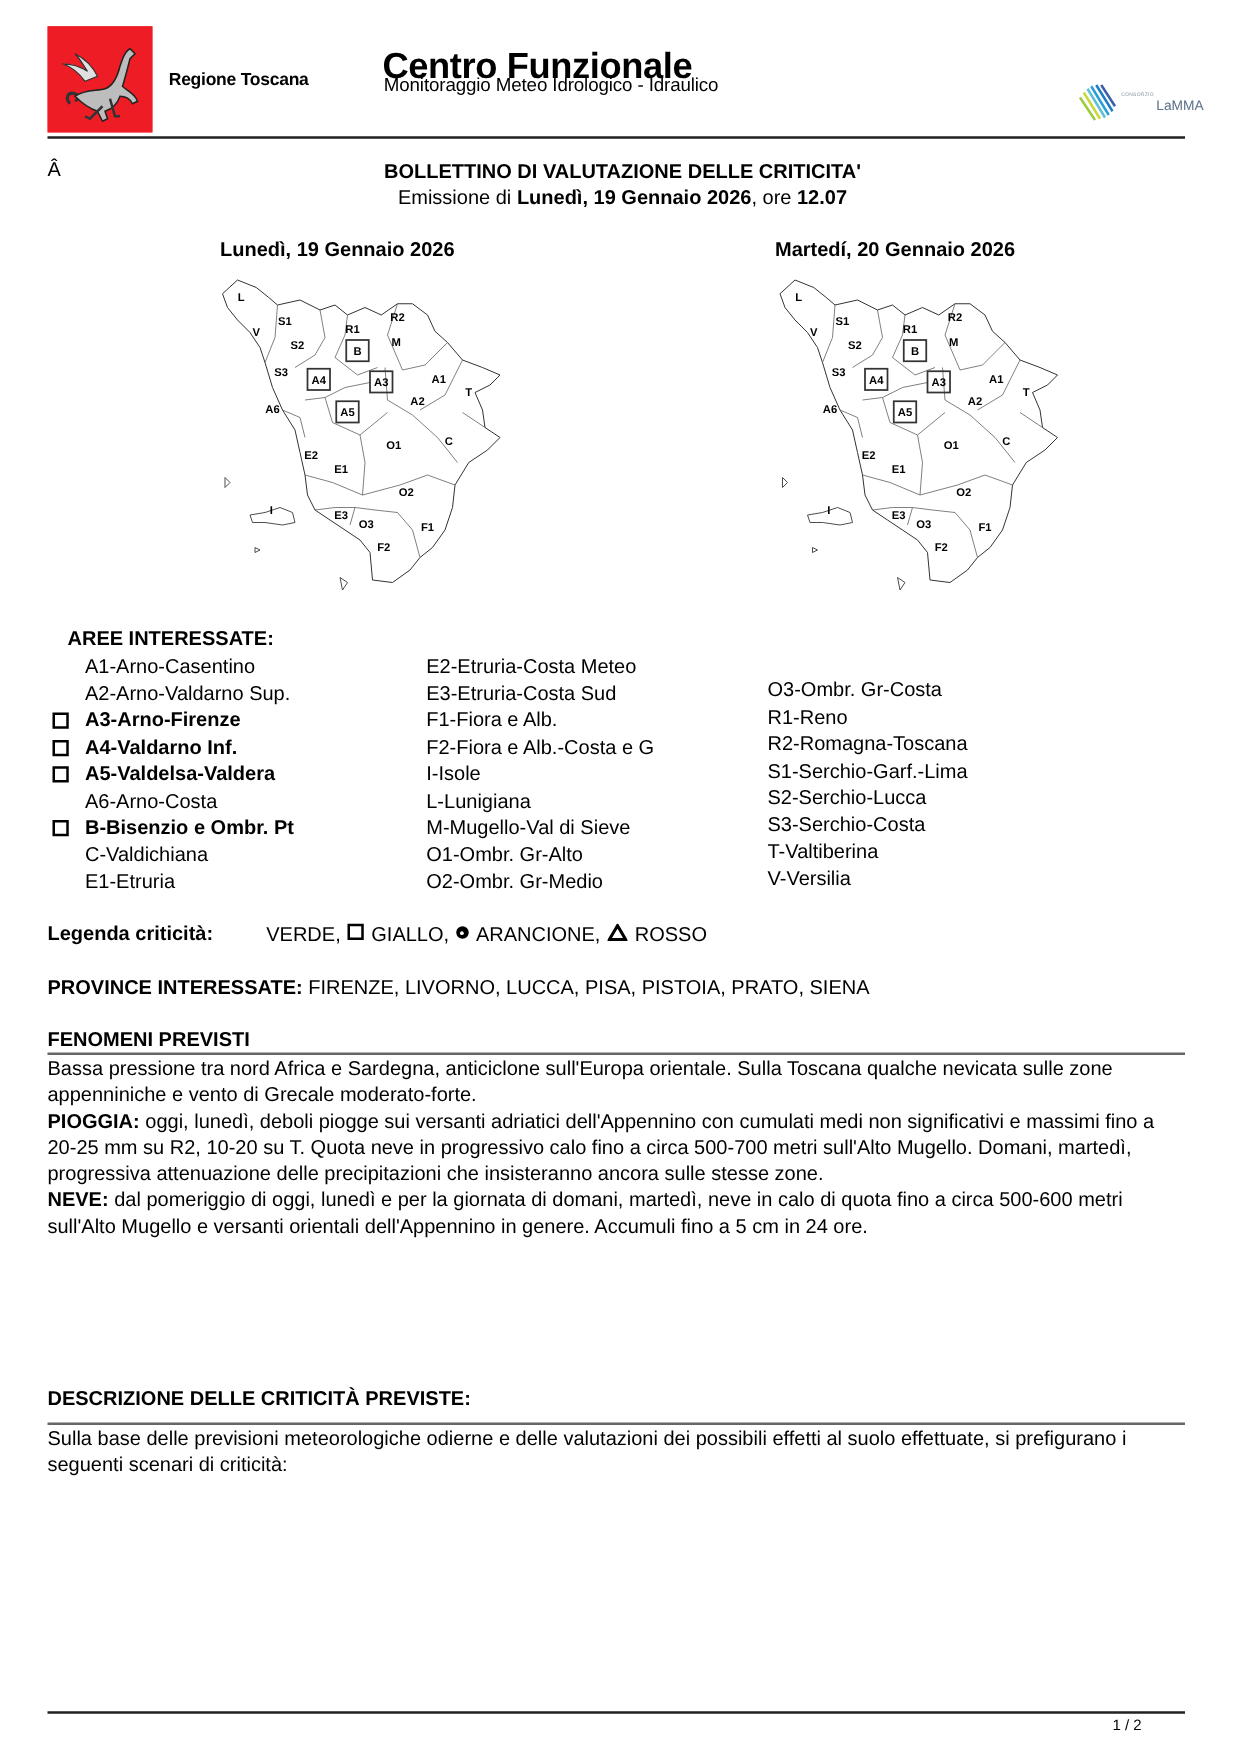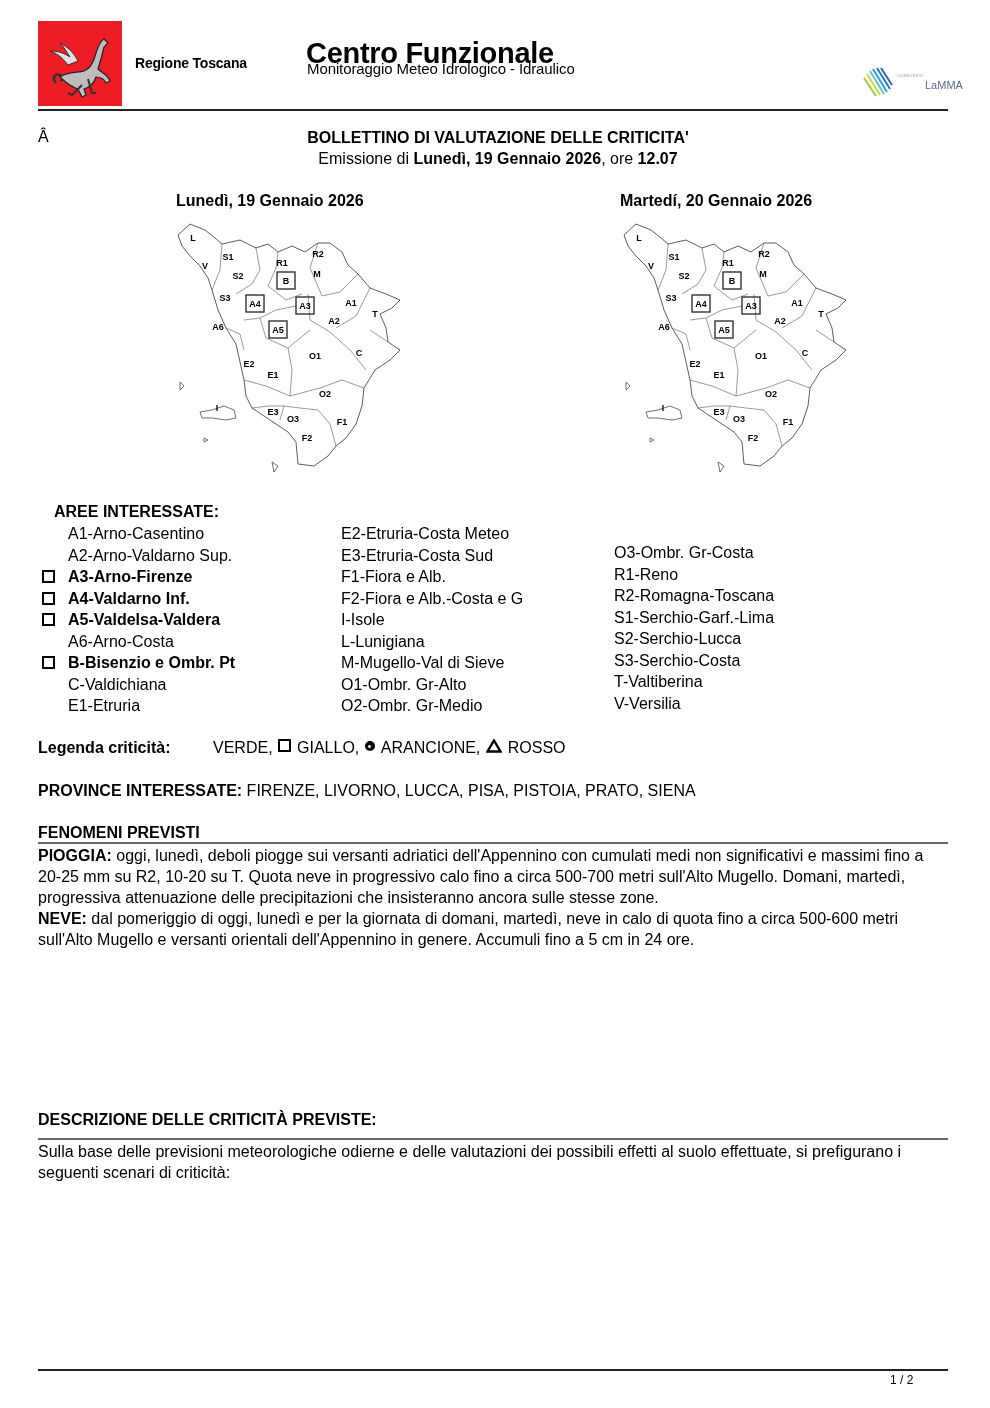--- a/index.html
+++ b/index.html
@@ -234,20 +234,21 @@
   <svg class="leg-tr" width="16" height="14" viewBox="0 0 16 14">
       <polygon points="8,1.5 14.5,12.5 1.5,12.5" fill="none" stroke="#000" stroke-width="2.4"></polygon>
     </svg><span>ROSSO</span>
 </div>
 
 <div class="abs prov"><b>PROVINCE INTERESSATE:</b><span> FIRENZE, LIVORNO, LUCCA, PISA, PISTOIA, PRATO, SIENA</span></div>
 
 <div class="abs sec-title" style="top:824px;">FENOMENI PREVISTI</div>
 <div class="abs sec-rule" style="top:842px;"></div>
 <div class="abs para" style="top:845px;">
+  <p>Bassa pressione tra nord Africa e Sardegna, anticiclone sull'Europa orientale. Sulla Toscana qualche nevicata sulle zone appenniniche e vento di Grecale moderato-forte.</p>
   <p><b>PIOGGIA:</b><span> oggi, lunedì, deboli piogge sui versanti adriatici dell'Appennino con cumulati medi non significativi e massimi fino a 20-25 mm su R2, 10-20 su T. Quota neve in progressivo calo fino a circa 500-700 metri sull'Alto Mugello. Domani, martedì, progressiva attenuazione delle precipitazioni che insisteranno ancora sulle stesse zone.</span></p>
   <p><b>NEVE:</b><span> dal pomeriggio di oggi, lunedì e per la giornata di domani, martedì, neve in calo di quota fino a circa 500-600 metri sull'Alto Mugello e versanti orientali dell'Appennino in genere. Accumuli fino a 5 cm in 24 ore.</span></p>
 </div>
 
 <div class="abs sec-title" style="top:1111px;">DESCRIZIONE DELLE CRITICITÀ PREVISTE:</div>
 <div class="abs sec-rule" style="top:1138px;"></div>
 <div class="abs para" style="top:1141px;">Sulla base delle previsioni meteorologiche odierne e delle valutazioni dei possibili effetti al suolo effettuate, si prefigurano i seguenti scenari di criticità:</div>
 
 <div class="abs foot-rule"></div>
 <div class="abs page-num">1 / 2</div>

